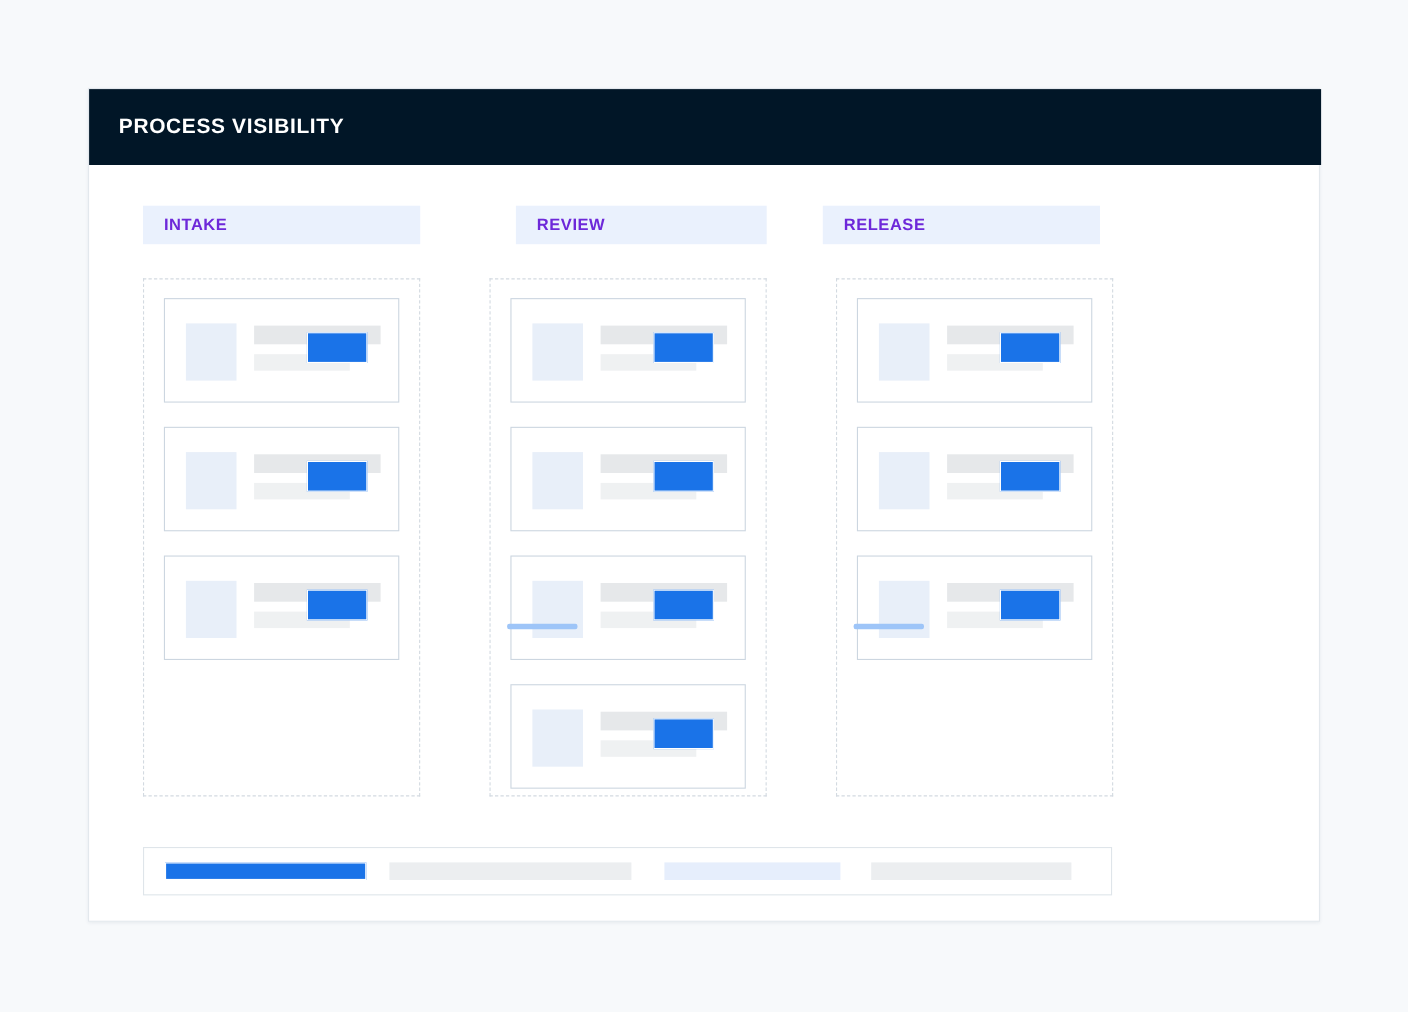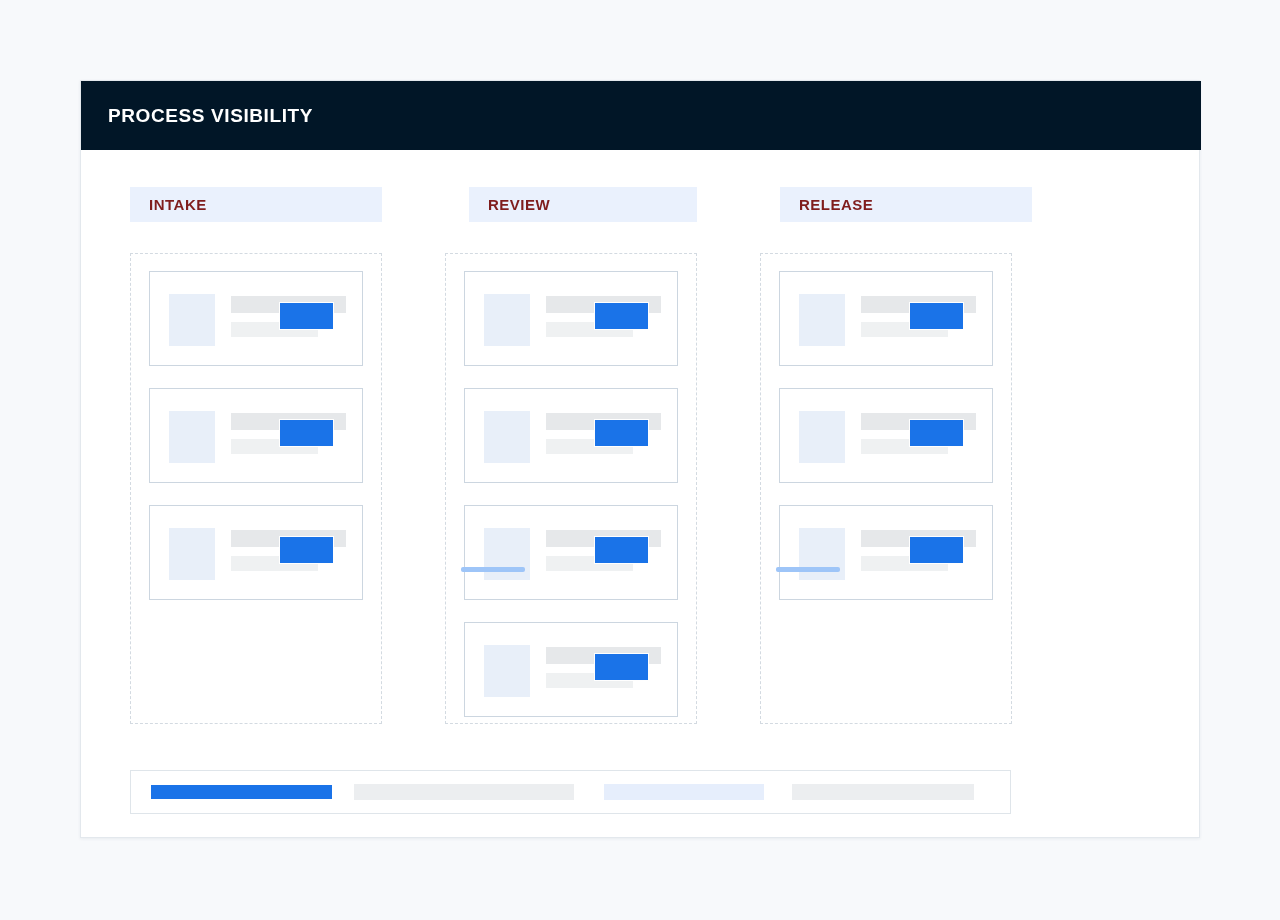--- a/index.html
+++ b/index.html
@@ -59,31 +59,31 @@
     height: 689px;
   }
 
   .column {
     position: absolute;
     top: 37px;
     width: 252px;
   }
   .column-1 { left: 49px; }
   .column-2 { left: 364px; padding-left: 24px; }
-  .column-3 { left: 699px; }
+  .column-3 { left: 667px; }
 
   .column-header {
     height: 35px;
     background: #eaf1fd;
     display: flex;
     align-items: center;
     padding-left: 19px;
   }
   .column-header-label {
-    color: #7f1d1d;
+    color: #6d28d9;
     font-size: 15px;
     font-weight: bold;
     letter-spacing: 0.5px;
   }
 
   .dropzone {
     position: absolute;
     top: 103px;
     width: 252px;
     border: 1px dashed #d3dae1;

